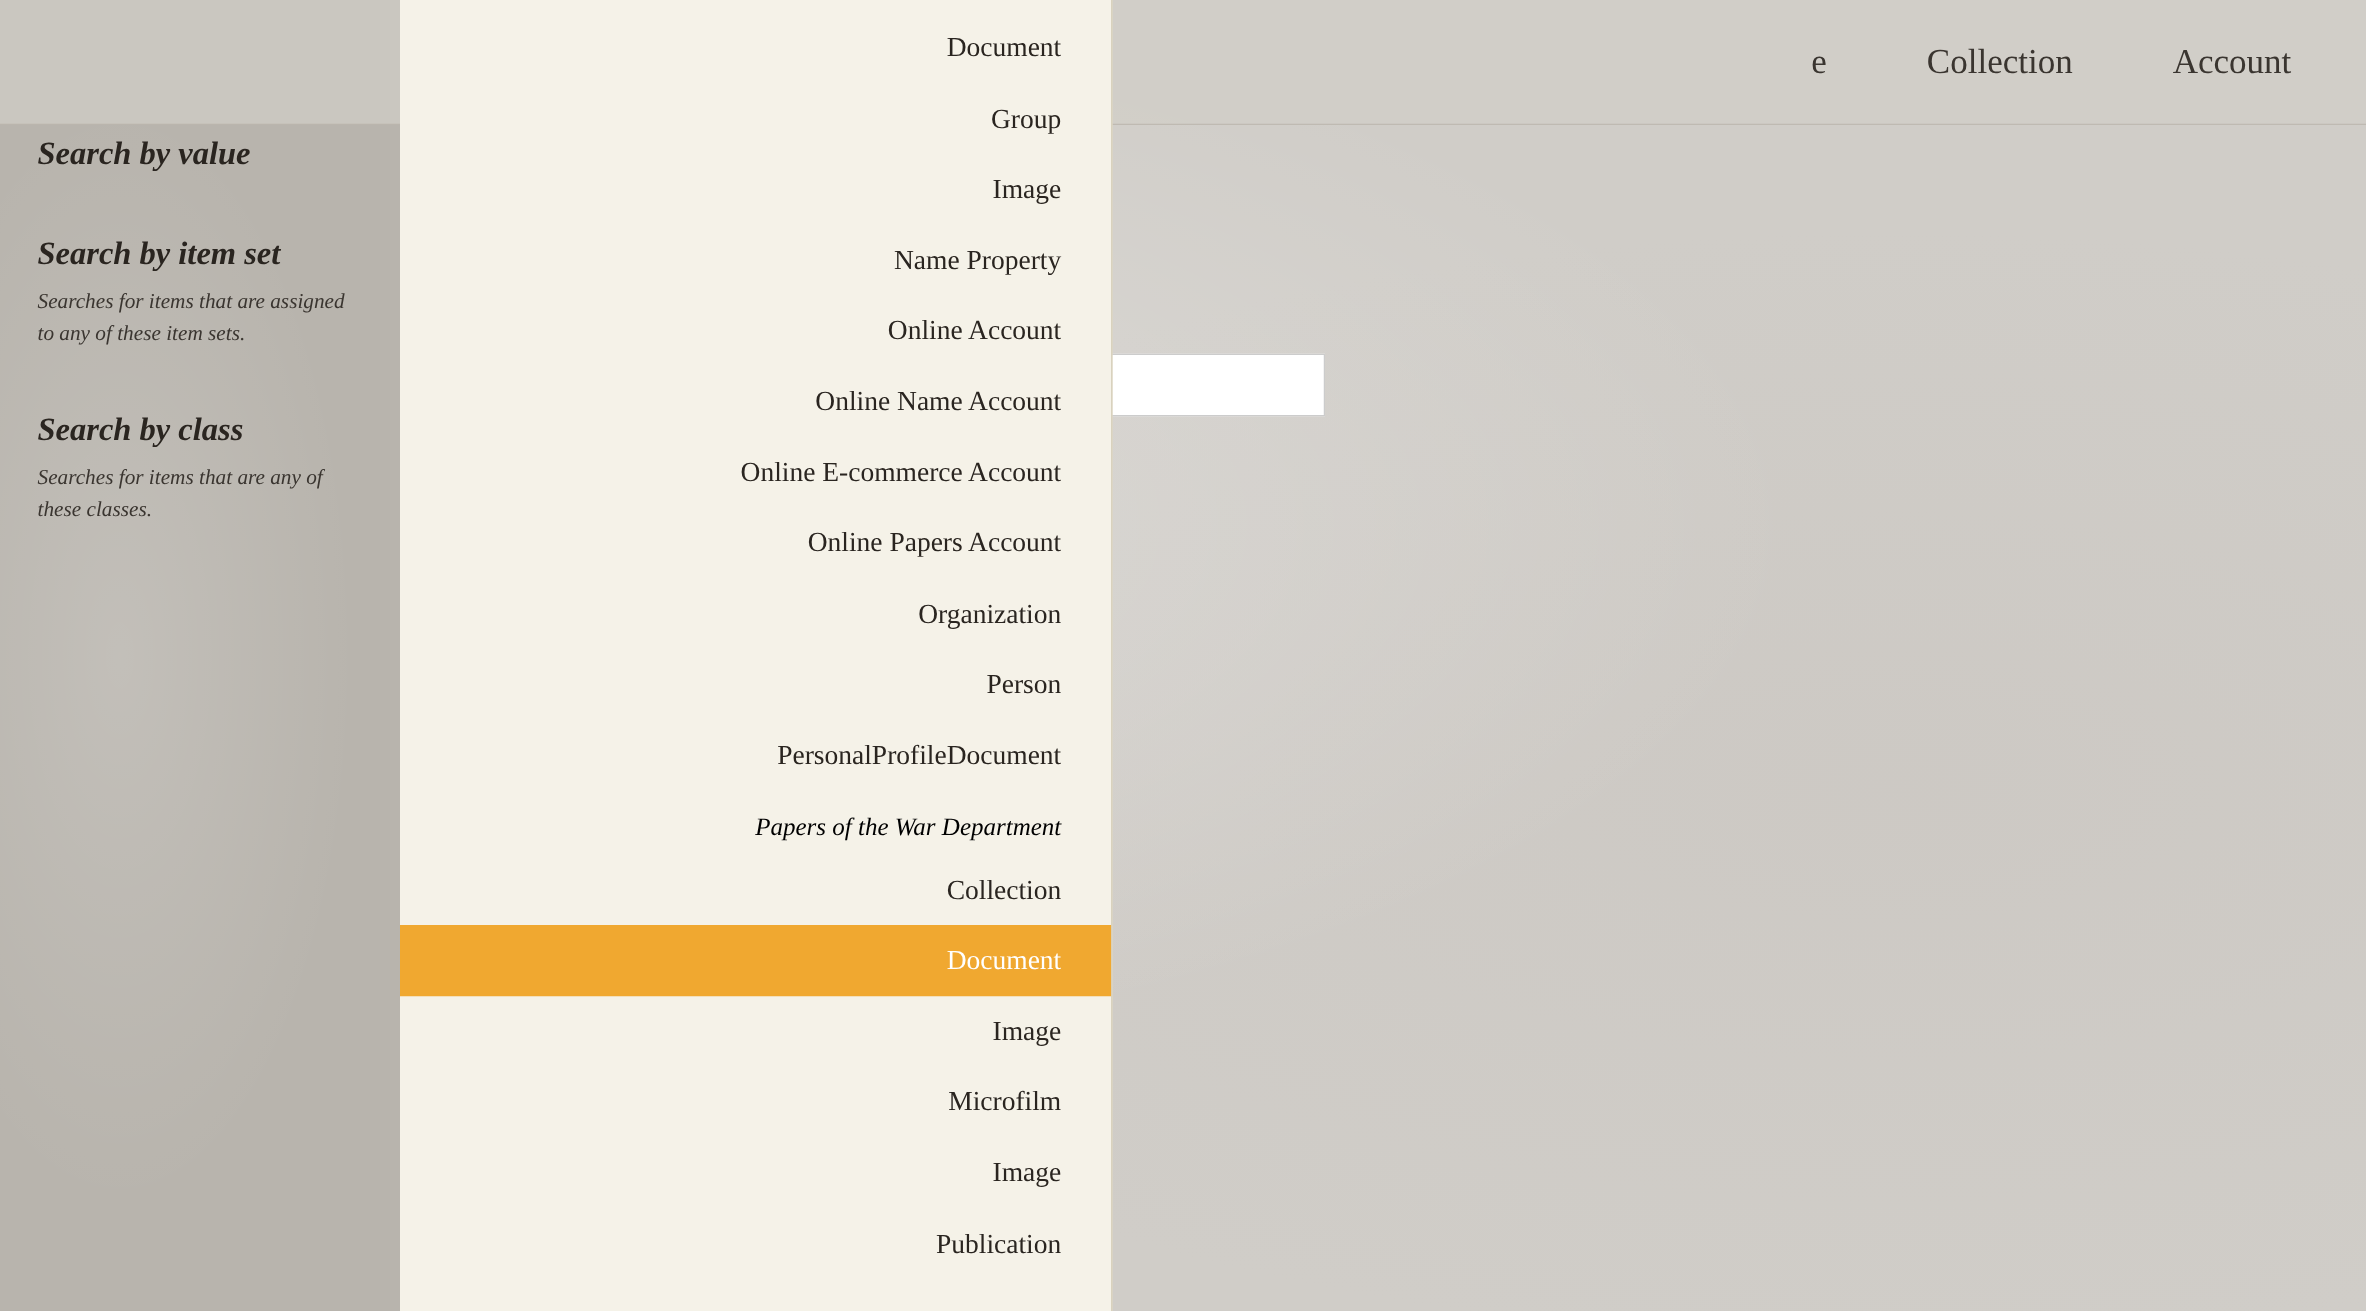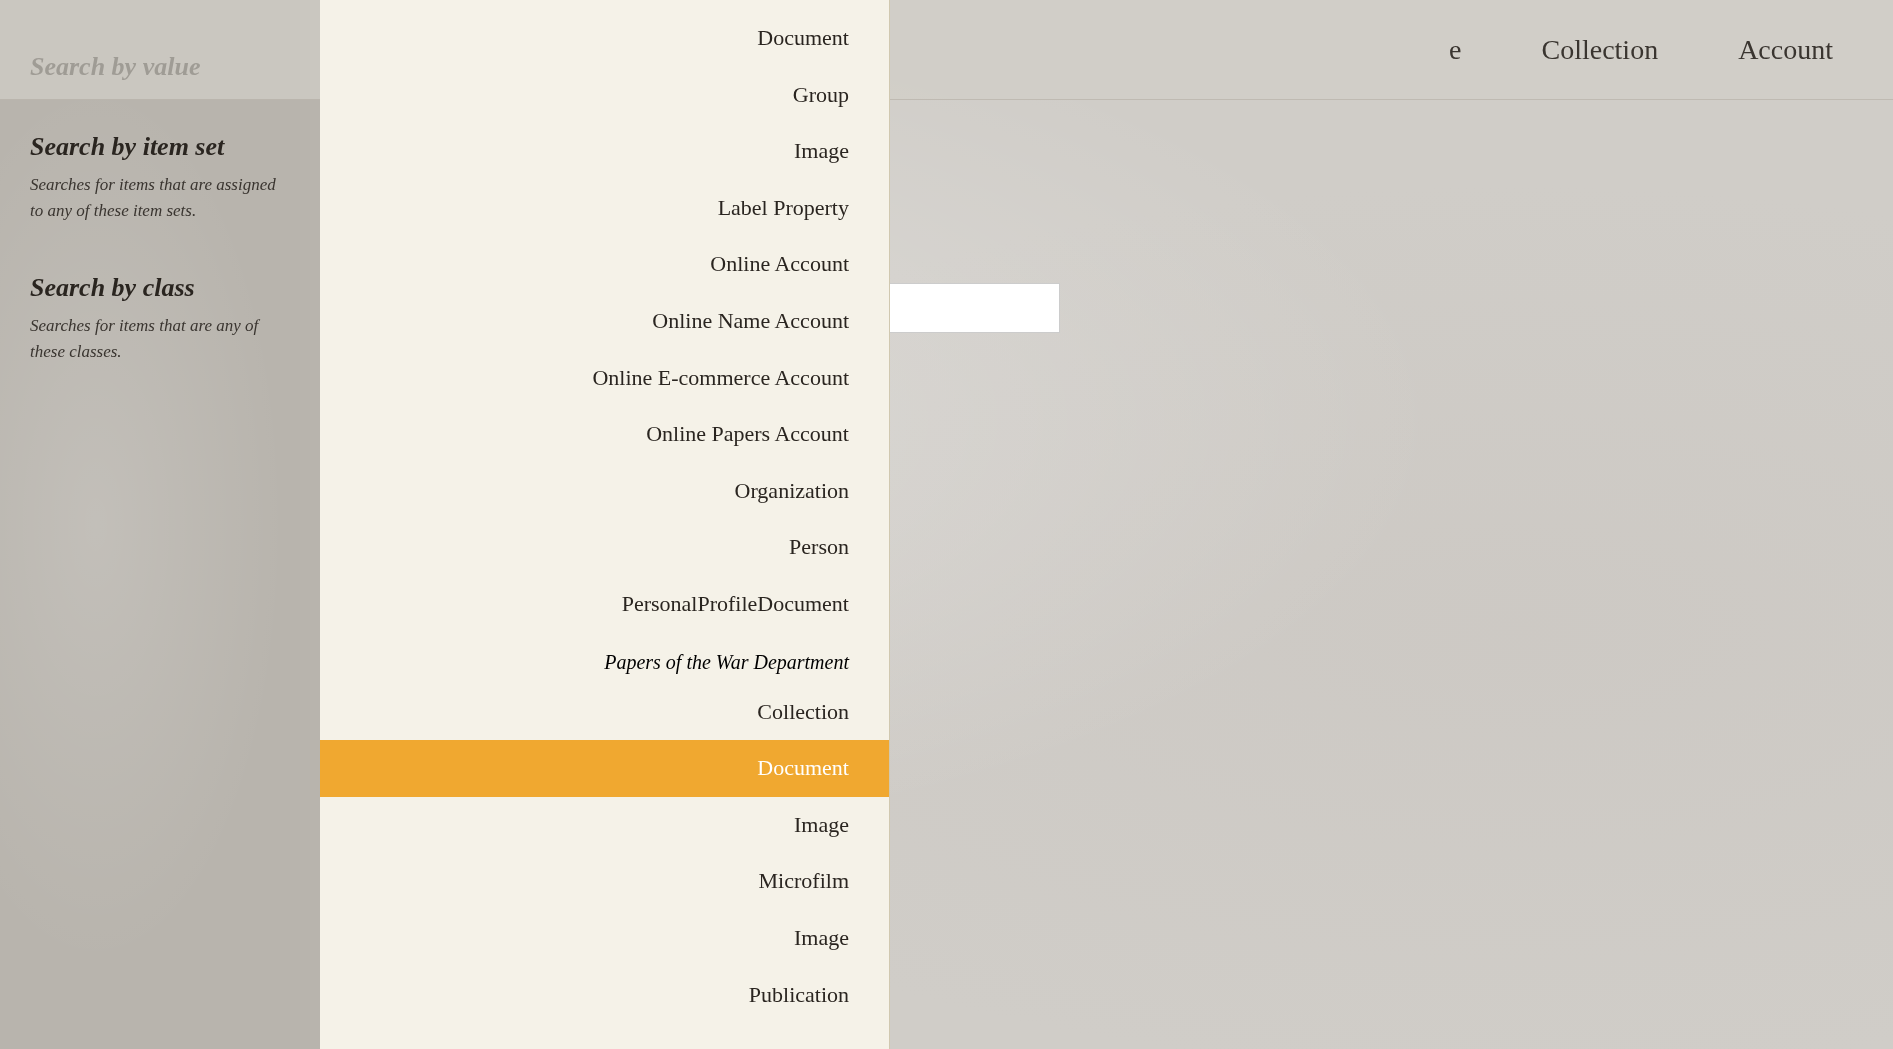--- a/index.html
+++ b/index.html
@@ -54,21 +54,21 @@
 
     
     .left-sidebar {
       position: absolute;
       left: 0;
       top: 0;
       width: 320px;
       bottom: 0;
       background-color: #b8b4ad;
       background-image: radial-gradient(ellipse at 30% 50%, rgba(255,255,255,0.15) 0%, transparent 60%);
-      padding: 52px 30px 30px 30px;
+      padding: 108px 30px 30px 30px;
       z-index: 4;
     }
 
     .sidebar-section {
       margin-bottom: 50px;
     }
 
     .sidebar-section-title {
       font-size: 26px;
       font-weight: bold;
@@ -217,21 +217,21 @@
     <input type="text" class="text-input" value="" style="">
   </div>
 </div>
 
 <div class="dropdown-overlay">
   <div class="dropdown-top-spacer"></div>
 
   <div class="dropdown-item">Document</div>
   <div class="dropdown-item">Group</div>
   <div class="dropdown-item">Image</div>
-  <div class="dropdown-item">Label Property</div>
+  <div class="dropdown-item">Name Property</div>
   <div class="dropdown-item">Online Account</div>
   <div class="dropdown-item">Online Name Account</div>
   <div class="dropdown-item">Online E-commerce Account</div>
   <div class="dropdown-item">Online Papers Account</div>
   <div class="dropdown-item">Organization</div>
   <div class="dropdown-item">Person</div>
   <div class="dropdown-item">PersonalProfileDocument</div>
 
   <div class="dropdown-group-label">Papers of the War Department</div>
 

